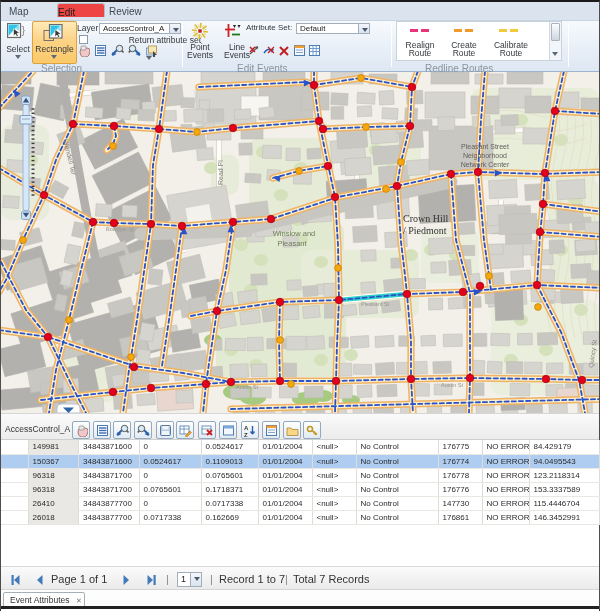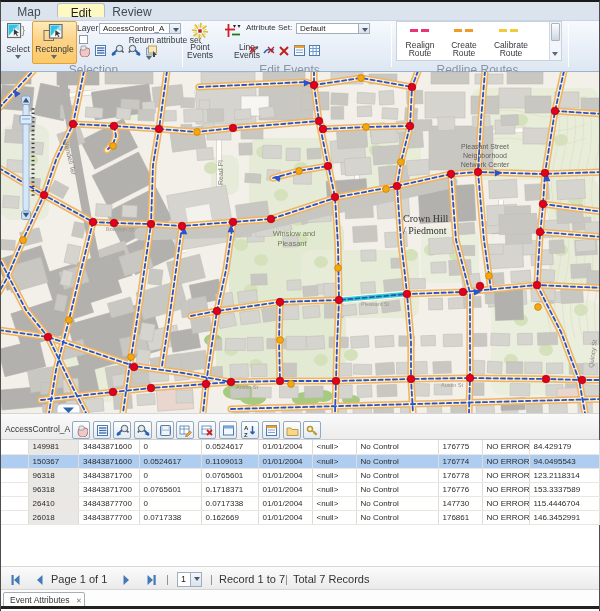--- a/index.html
+++ b/index.html
@@ -1,25 +1,25 @@
 <!DOCTYPE html>
 <html><head><meta charset="utf-8"><style>
 *{margin:0;padding:0;box-sizing:border-box}
 html,body{width:600px;height:611px;font-family:"Liberation Sans",sans-serif;overflow:hidden}
 #page{position:relative;width:600px;height:611px;background:#fff;border:1px solid #4d4d4d;border-top:2px solid #1a1a1a;border-bottom:2px solid #1a1a1a}
 .abs{position:absolute}
 
 #tabbar{left:0;top:0;width:598px;height:19px;background:#dbe4ee;border-bottom:1px solid #c8d4e2}
-.tab{position:absolute;top:1px;height:14px;line-height:18px;font-size:12px;color:#3f4a56;text-align:center}
-.tab.active{background:#fef9c3;border:1px solid #b5bdc8;border-bottom:none;border-radius:3px 3px 0 0;color:#222}
+.tab{position:absolute;top:1px;height:14px;line-height:18px;font-size:10px;color:#3f4a56;}
+.tab.active{background:#ef4444;border:1px solid #b5bdc8;border-bottom:none;border-radius:3px 3px 0 0;color:#222}
 
 #ribbon{left:0;top:19px;width:598px;height:51px;background:linear-gradient(#f7fafd,#e7eef7 60%,#dde7f2);border-bottom:1px solid #9db4d0}
 #ribbon:after{content:"";position:absolute;left:0;bottom:-2px;width:598px;height:1px;background:#6f8fb8}
 .vsep{position:absolute;top:2px;height:44px;width:1px;background:#c5d3e2;border-right:1px solid #fff}
-.glabel{position:absolute;top:42px;height:12px;font-size:12px;color:#8b93a0;text-align:center}
+.glabel{position:absolute;top:42px;height:12px;font-size:10px;color:#8b93a0;}
 .btnlabel{position:absolute;font-size:8.5px;color:#33373c;text-align:center;line-height:8px}
 .caret{position:absolute;width:0;height:0;border-left:3px solid transparent;border-right:3px solid transparent;border-top:4px solid #5a6a7a}
 .combo{position:absolute;height:11px;background:#fff;border:1px solid #a3aebc;font-size:8px;color:#222;line-height:9px;padding-left:3px}
 .combobtn{position:absolute;background:linear-gradient(#f3f7fb,#d8e2ee);border:1px solid #a3aebc;border-left:none}
 .combobtn:after{content:"";position:absolute;left:3px;top:4px;border-left:3px solid transparent;border-right:3px solid transparent;border-top:4px solid #4a5a6c}
 .orangebtn{position:absolute;background:linear-gradient(#feeab8,#fcd387 45%,#fbc968);border:1px solid #e0a23e;border-radius:2px}
 
 #panel{left:0;top:411px;width:598px;height:198px;background:#fff}
 #ptoolbar{position:absolute;left:0;top:0;width:598px;height:27px;background:linear-gradient(#fafafa,#ececec);border-top:1px solid #d6d6d6;border-bottom:1px solid #cfcfcf}
 .tbtn{position:absolute;top:7px;width:18px;height:18px;background:linear-gradient(#fefefe,#e2ebf3);border:1px solid #93a9c0;border-radius:2px}
@@ -123,21 +123,21 @@
         <rect x="7.3" y="7.3" width="3.4" height="3.4" fill="#c41e1a"></rect>
       </svg>
       <div class="btnlabel" style="left:182px;top:22px;width:34px">Point<br>Events</div>
       <svg xmlns="http://www.w3.org/2000/svg" width="18" height="16" viewBox="0 0 18 16" style="position:absolute;left:222px;top:2px">
         <line x1="2" y1="6.5" x2="12" y2="6.5" stroke="#d02020" stroke-width="1.8"></line>
         <line x1="5.5" y1="1" x2="5.5" y2="14" stroke="#d02020" stroke-width="1.8"></line>
         <path d="M10,2 l3,0 l-1.5,3 Z" fill="#222"></path>
         <path d="M14.5,2 l3,0 l-1.5,3 Z" fill="#222"></path>
         <line x1="9" y1="11.5" x2="17" y2="11.5" stroke="#1c7a1c" stroke-width="1.8"></line>
       </svg>
-      <div class="btnlabel" style="left:228px;top:22px;width:36px">Line<br>Events</div>
+      <div class="btnlabel" style="left:218px;top:22px;width:36px">Line<br>Events</div>
       <div class="btnlabel" style="left:245px;top:3px;width:60px;text-align:left;font-size:8px">Attribute Set:</div>
       <div class="combo" style="left:295px;top:2px;width:63px">Default</div>
       <div class="combobtn" style="left:358px;top:2px;width:11px;height:11px"></div>
       <svg xmlns="http://www.w3.org/2000/svg" width="13" height="13" viewBox="0 0 13 13" style="position:absolute;left:247px;top:23px">
         <path d="M2,10 l8,-7" stroke="#555" stroke-width="1.2"></path>
         <path d="M10,2 l-3.5,1 l2.8,2.5 Z" fill="#555"></path>
         <path d="M2,3 l5,5 M7,3 l-5,5" stroke="#c02020" stroke-width="1.5"></path>
       </svg>
       <svg xmlns="http://www.w3.org/2000/svg" width="13" height="13" viewBox="0 0 13 13" style="position:absolute;left:262px;top:23px">
         <path d="M1,9 q4,-6 8,-2" stroke="#2860b0" stroke-width="1.5" fill="none"></path>

